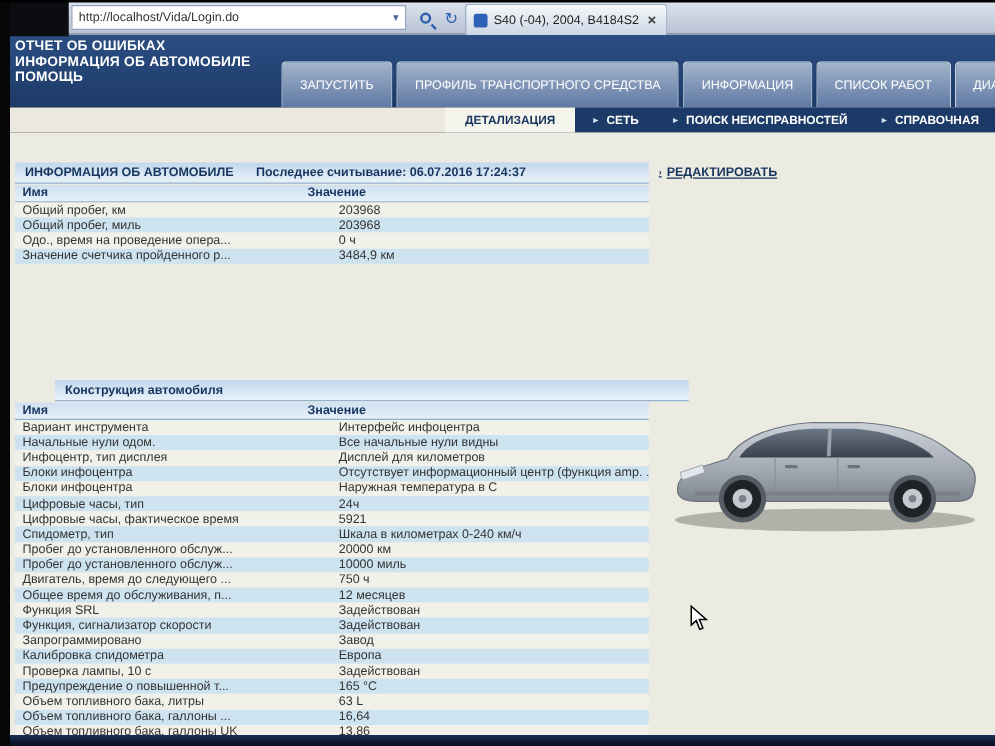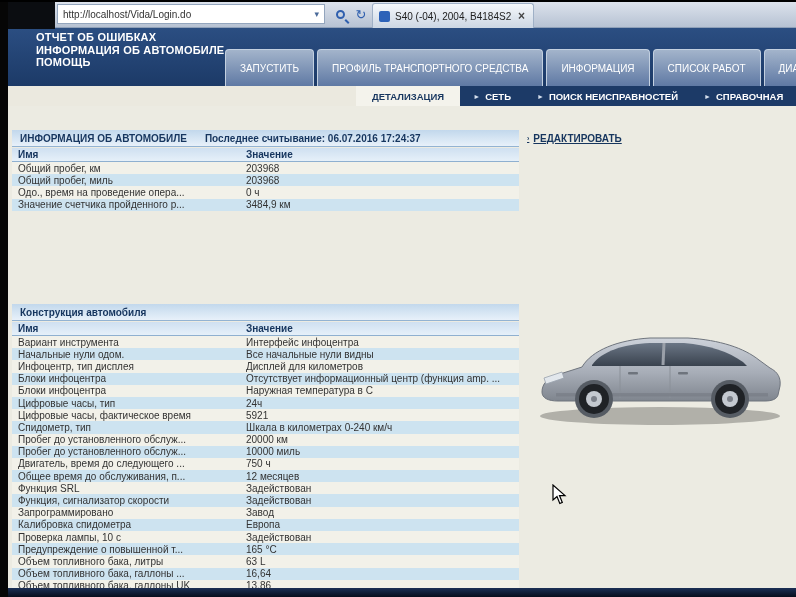--- a/index.html
+++ b/index.html
@@ -33,21 +33,21 @@
           border-radius:3px 3px 0 0; display:flex; align-items:center; padding:0 6px; gap:5px;
           font-size:10px; color:#222; }
   .btab .title { flex:1; white-space:nowrap; overflow:hidden; }
   .favicon { width:11px; height:11px; background:#2d62b8; border-radius:2px; flex:0 0 auto; }
   .tab-close { color:#444; font-size:12px; font-weight:bold; padding:0 2px; }
 
   
   .navy { position:absolute; top:28px; left:0; width:796px; height:58px;
           background:linear-gradient(180deg,#2b4e82,#1c3a67); }
   .menu { position:absolute; left:12px; top:3px; color:#fff; font-size:11px; font-weight:bold;
-          line-height:12.5px; letter-spacing:.2px;margin-left:24px; }
+          line-height:12.5px; letter-spacing:.2px; }
   .menu div { white-space:nowrap; }
   .ptabs { position:absolute; left:225px; bottom:0; height:19px; display:flex; gap:3px; align-items:flex-end; }
   .ptab { height:37px; display:flex; align-items:center; padding:0 14px;
           background:linear-gradient(180deg,#a3b4cb,#5f79a4); border:1px solid #c3d0e0; border-bottom:none;
           border-radius:4px 4px 0 0; color:#fff; font-weight:normal; font-size:10px; white-space:nowrap; }
 
   
   .subnav { position:absolute; top:86px; left:0; width:796px; height:20px; background:#ebe9df; }
   .subnav-tabs { position:absolute; left:356px; right:0; top:0; height:20px; background:#1c3a67;
                  display:flex; align-items:stretch; }
@@ -55,33 +55,33 @@
           font-size:9.5px; white-space:nowrap; }
   .stab.active { background:#f4f3ec; color:#17365f; padding:0 16px; }
   .arr { font-size:7px; color:#d6e0ee; }
 
   
   .content { position:absolute; top:106px; left:8px; right:0; bottom:8px; background:#ecebe2; }
   .sec-hdr { position:absolute; left:4px; width:507px; height:17px;
              background:linear-gradient(180deg,#c2d8ec,#e8f1fa); border-bottom:1px solid #93b3d2;
              display:flex; align-items:center; gap:18px; padding:0 8px;
              color:#16355e; font-weight:bold; font-size:10px; white-space:nowrap; }
-  .sec1 { top:24px; } .sec2 { top:198px; }
+  .sec1 { top:24px; } .sec2 { top:198px;margin-left:32px; }
   .edit-link { position:absolute; left:519px; top:27px; color:#16355e; font-weight:bold; font-size:10px;
                display:flex; align-items:center; gap:4px;text-decoration:underline; }
   .edit-link .arr { color:#16355e; }
 
   .tbl { position:absolute; left:4px; width:507px; font-size:10px; color:#333; }
   .tbl1 { top:42px; } .tbl2 { top:216px; }
   .tbl-head { display:flex; height:14px; align-items:center;
               background:linear-gradient(180deg,#cfe0f1,#e6f0f9); border-bottom:1px solid #8fb0d0;
               font-weight:bold; color:#16355e; }
   .col-name { width:202px; padding-left:6px; white-space:nowrap; overflow:hidden; }
   .col-val  { flex:1; padding-left:4px; white-space:nowrap; overflow:hidden;margin-left:28px; }
-  .tbl-body .row { display:flex; height:12.2px; align-items:center; background:#f2f1e9; }
+  .tbl-body .row { display:flex; height:12.2px; align-items:center; background:#f2f1e9;gap:25px; }
   .tbl-body .row:nth-child(even) { background:#cde3f0; }
 
   .car { position:absolute; right:4px; top:192px; width:260px; height:142px; }
   .cursor { position:absolute; left:552px; top:484px; z-index:60; }
 </style>
 </head>
 <body>
 
 <div class="screen">
 

